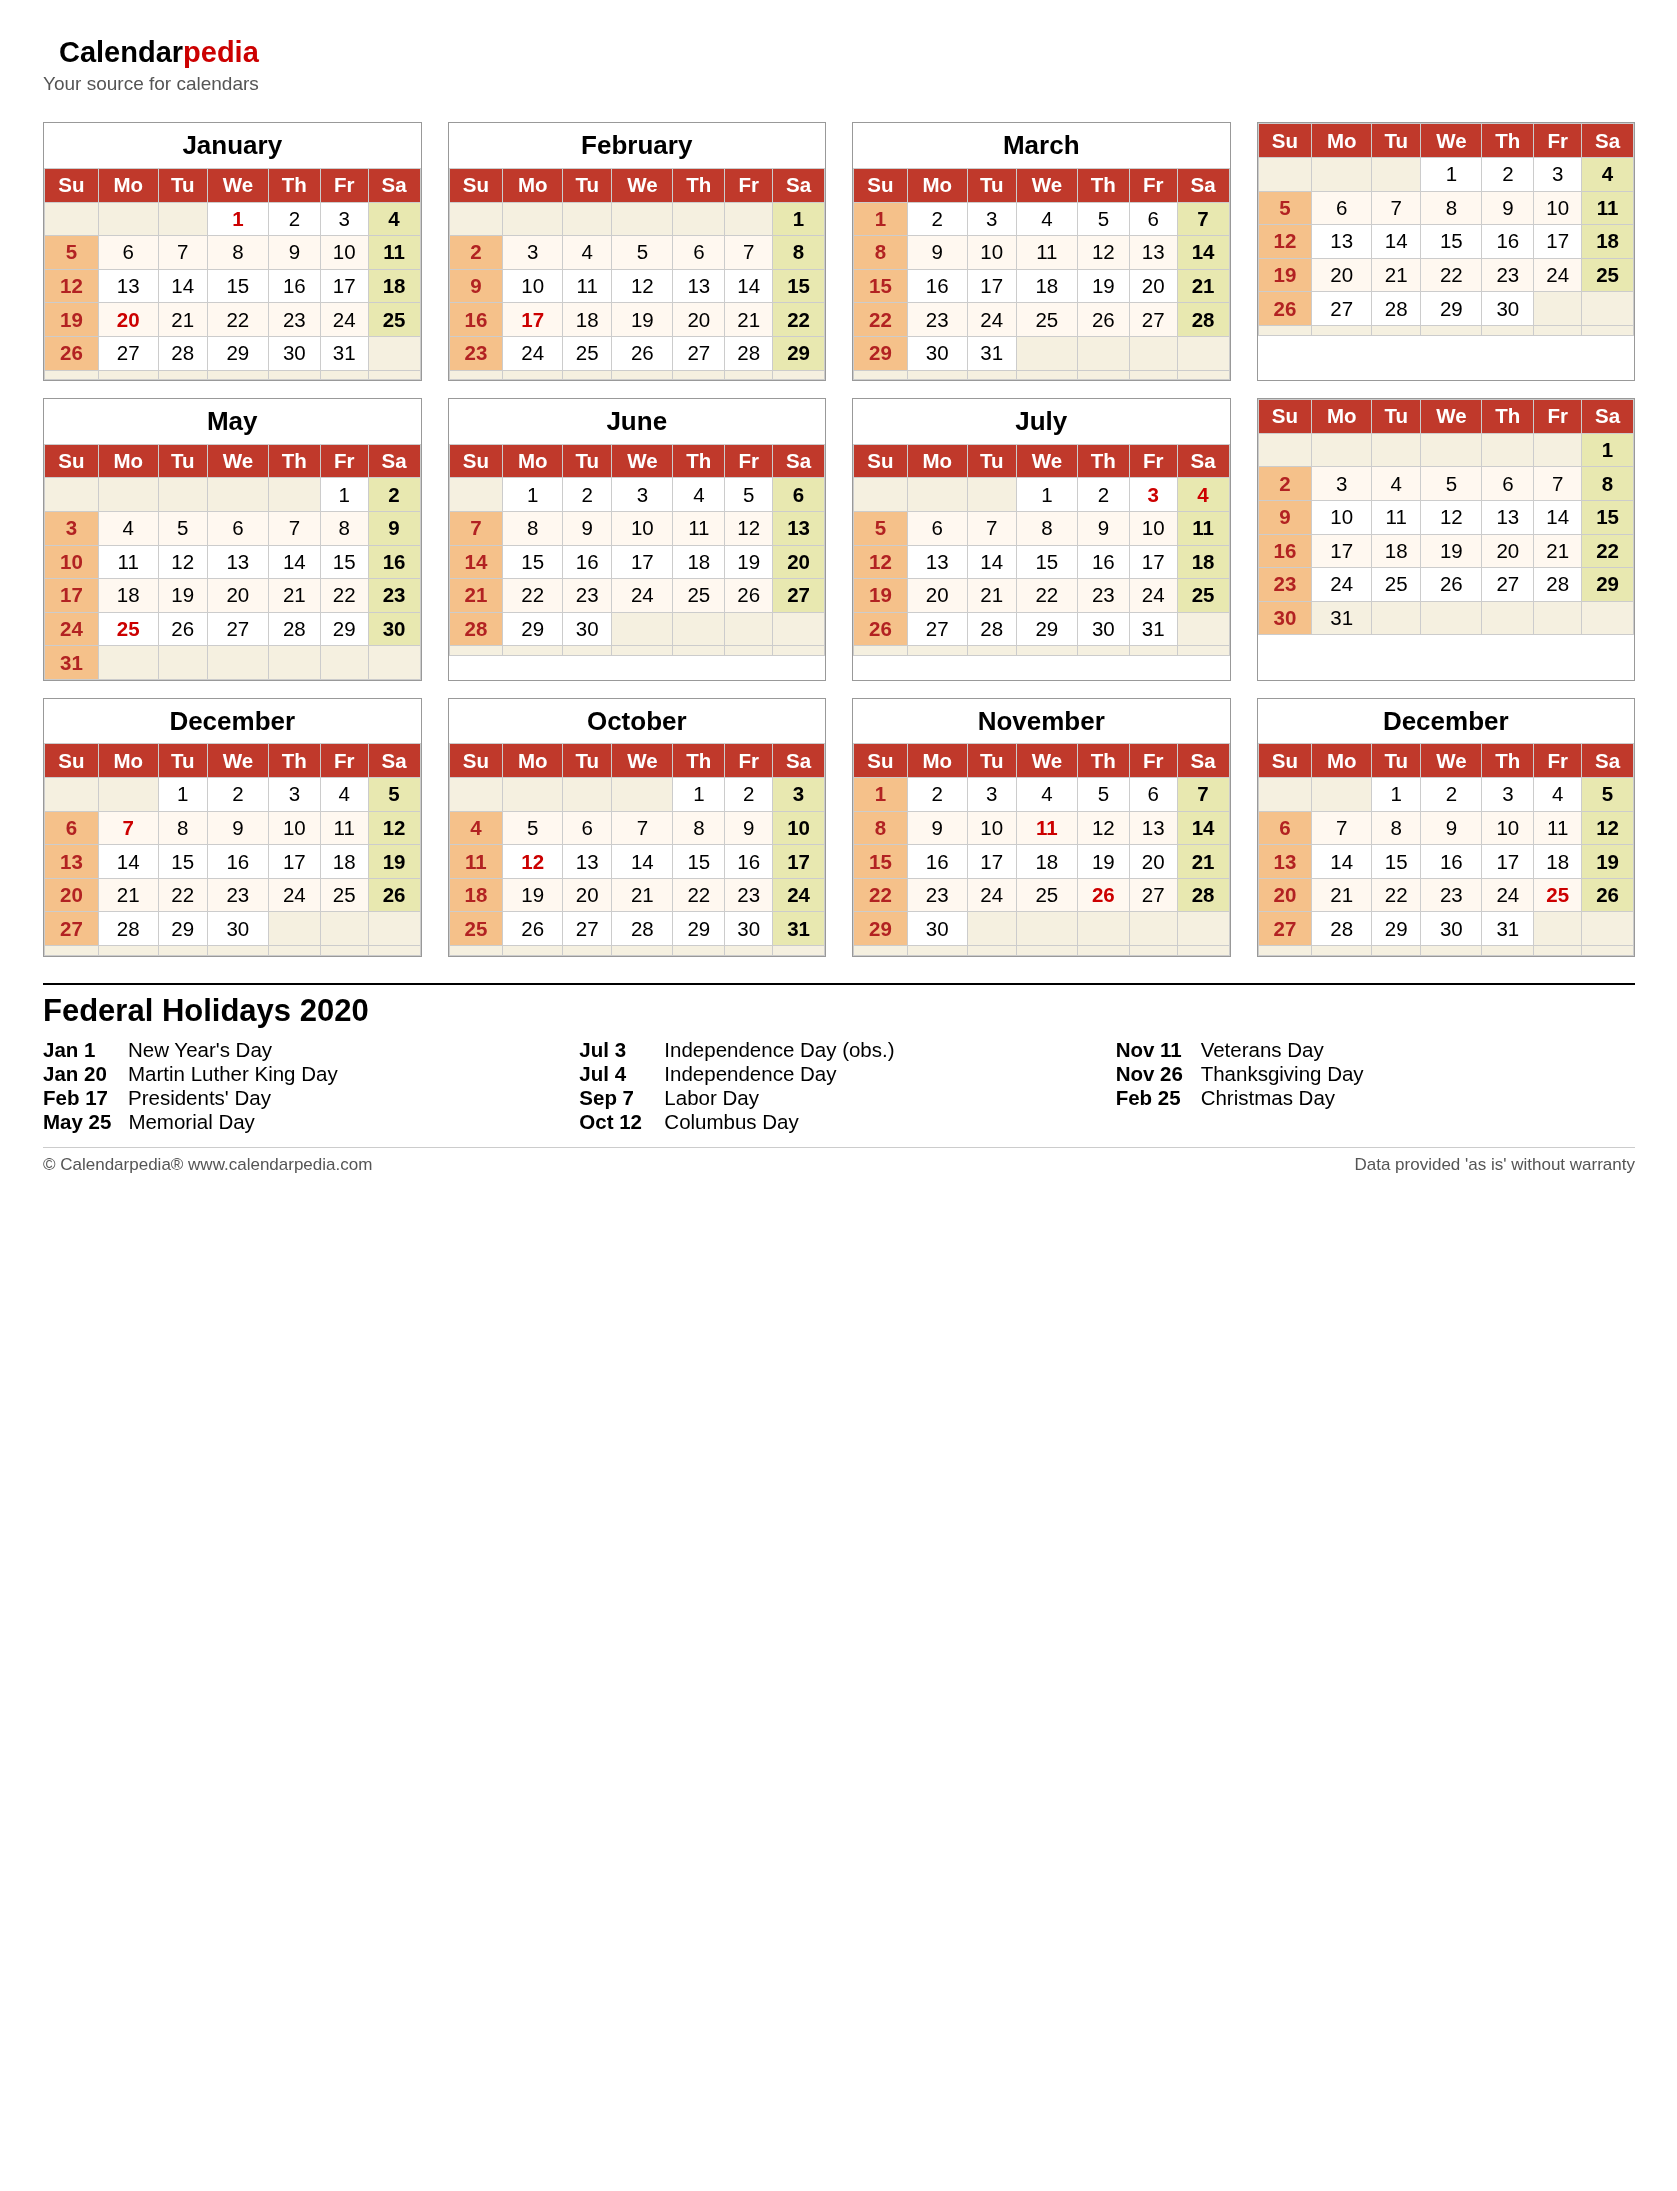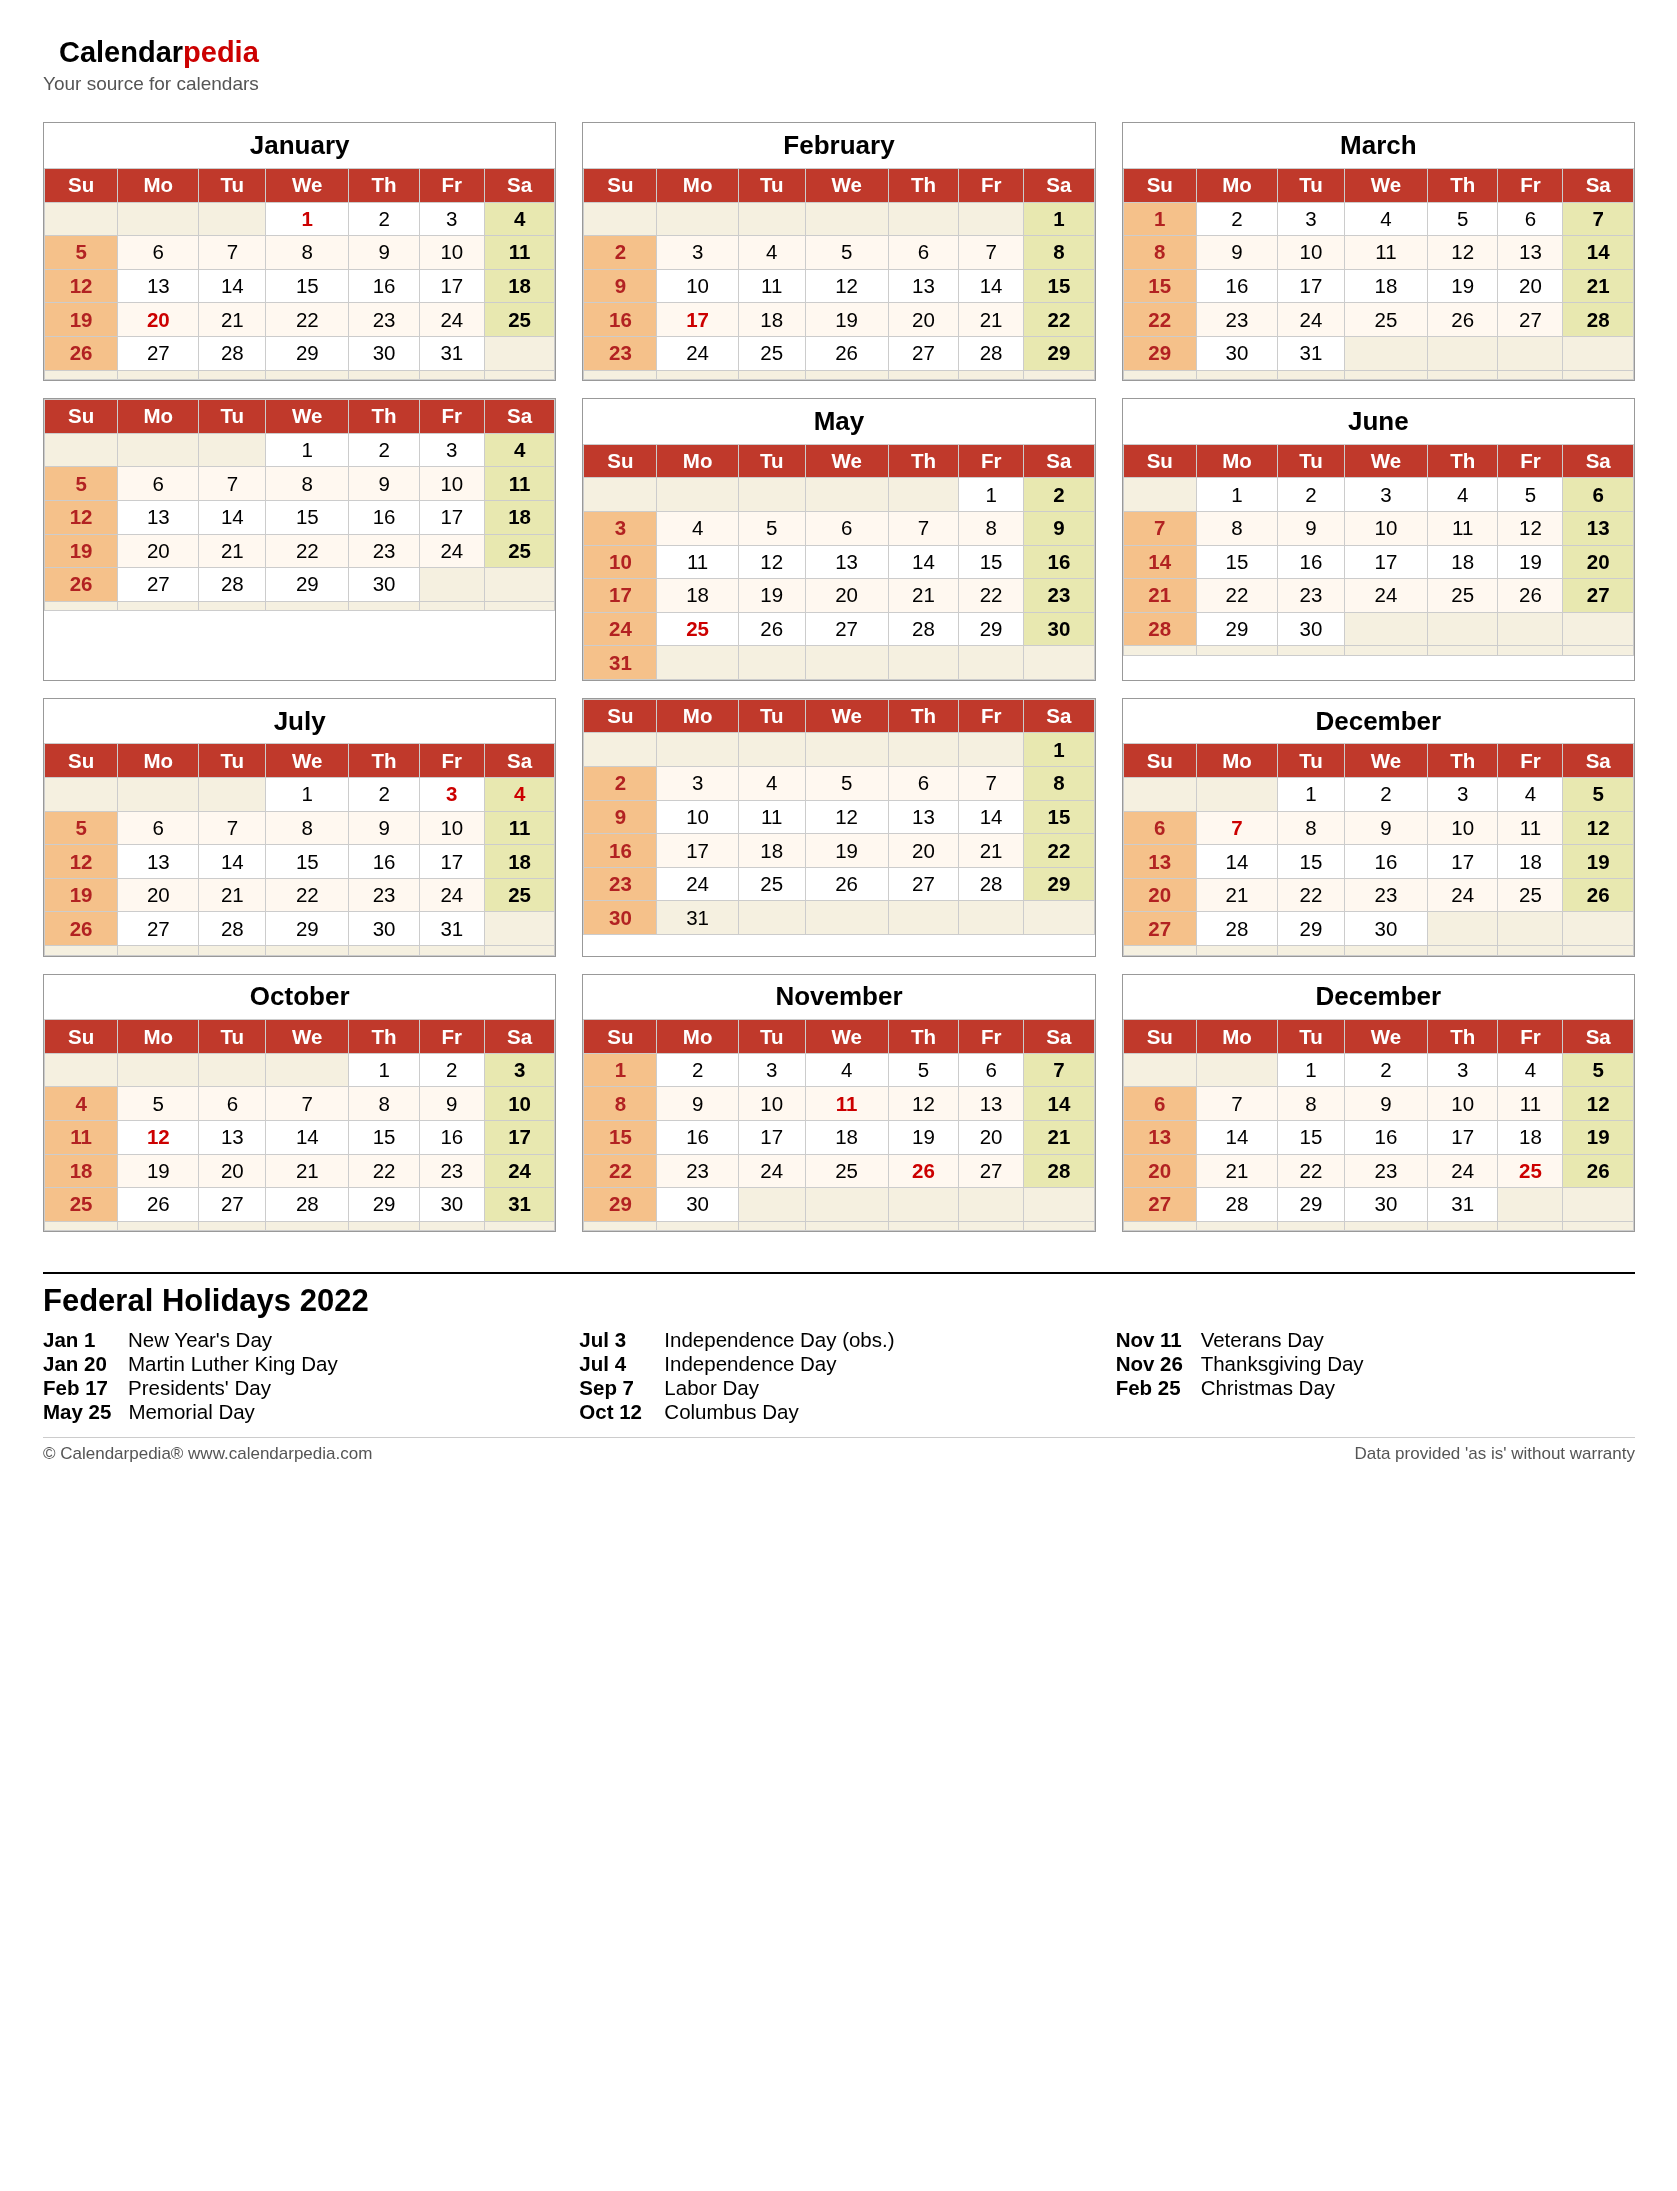--- a/index.html
+++ b/index.html
@@ -22,23 +22,23 @@
       color: #000;
       line-height: 1;
     }
     .brand {
       text-align: right;
       font-size: 24px;
       line-height: 1.3;
     }
     .calendars-grid {
       display: grid;
-      grid-template-columns: repeat(3, 1fr);
+      grid-template-columns: repeat(4, 1fr);
       gap: 17px 26px;
-      margin-bottom: 40px;
+      margin-bottom: 26px;
     }
     .month-block {
       border: 1.7px solid #999;
     }
     .month-title {
       text-align: center;
       font-size: 26px;
       font-weight: bold;
       padding: 6.8px 0;
       background: #fff;
@@ -1001,21 +1001,21 @@
             <td class="empty"></td>
             <td class="empty"></td>
             <td class="empty"></td>
           </tr>
         </tbody>
       </table>
     </div>
   </div>
 
 <div class="holidays-section">
-  <div class="holidays-title">Federal Holidays 2022</div>
+  <div class="holidays-title">Federal Holidays 2020</div>
   <div class="holidays-grid" id="holidays-grid">
       <div>
         <div class="holiday-item">
           <span class="holiday-date">Jan 1</span>
           <span class="holiday-name">New Year's Day</span>
         </div>
         <div class="holiday-item">
           <span class="holiday-date">Jan 20</span>
           <span class="holiday-name">Martin Luther King Day</span>
         </div>

